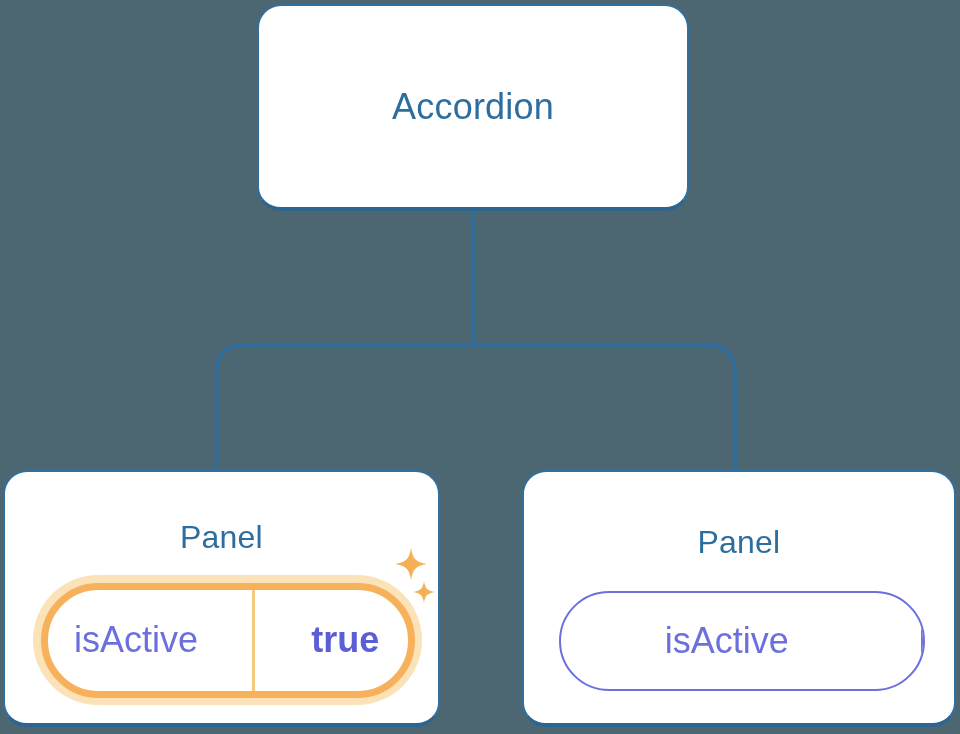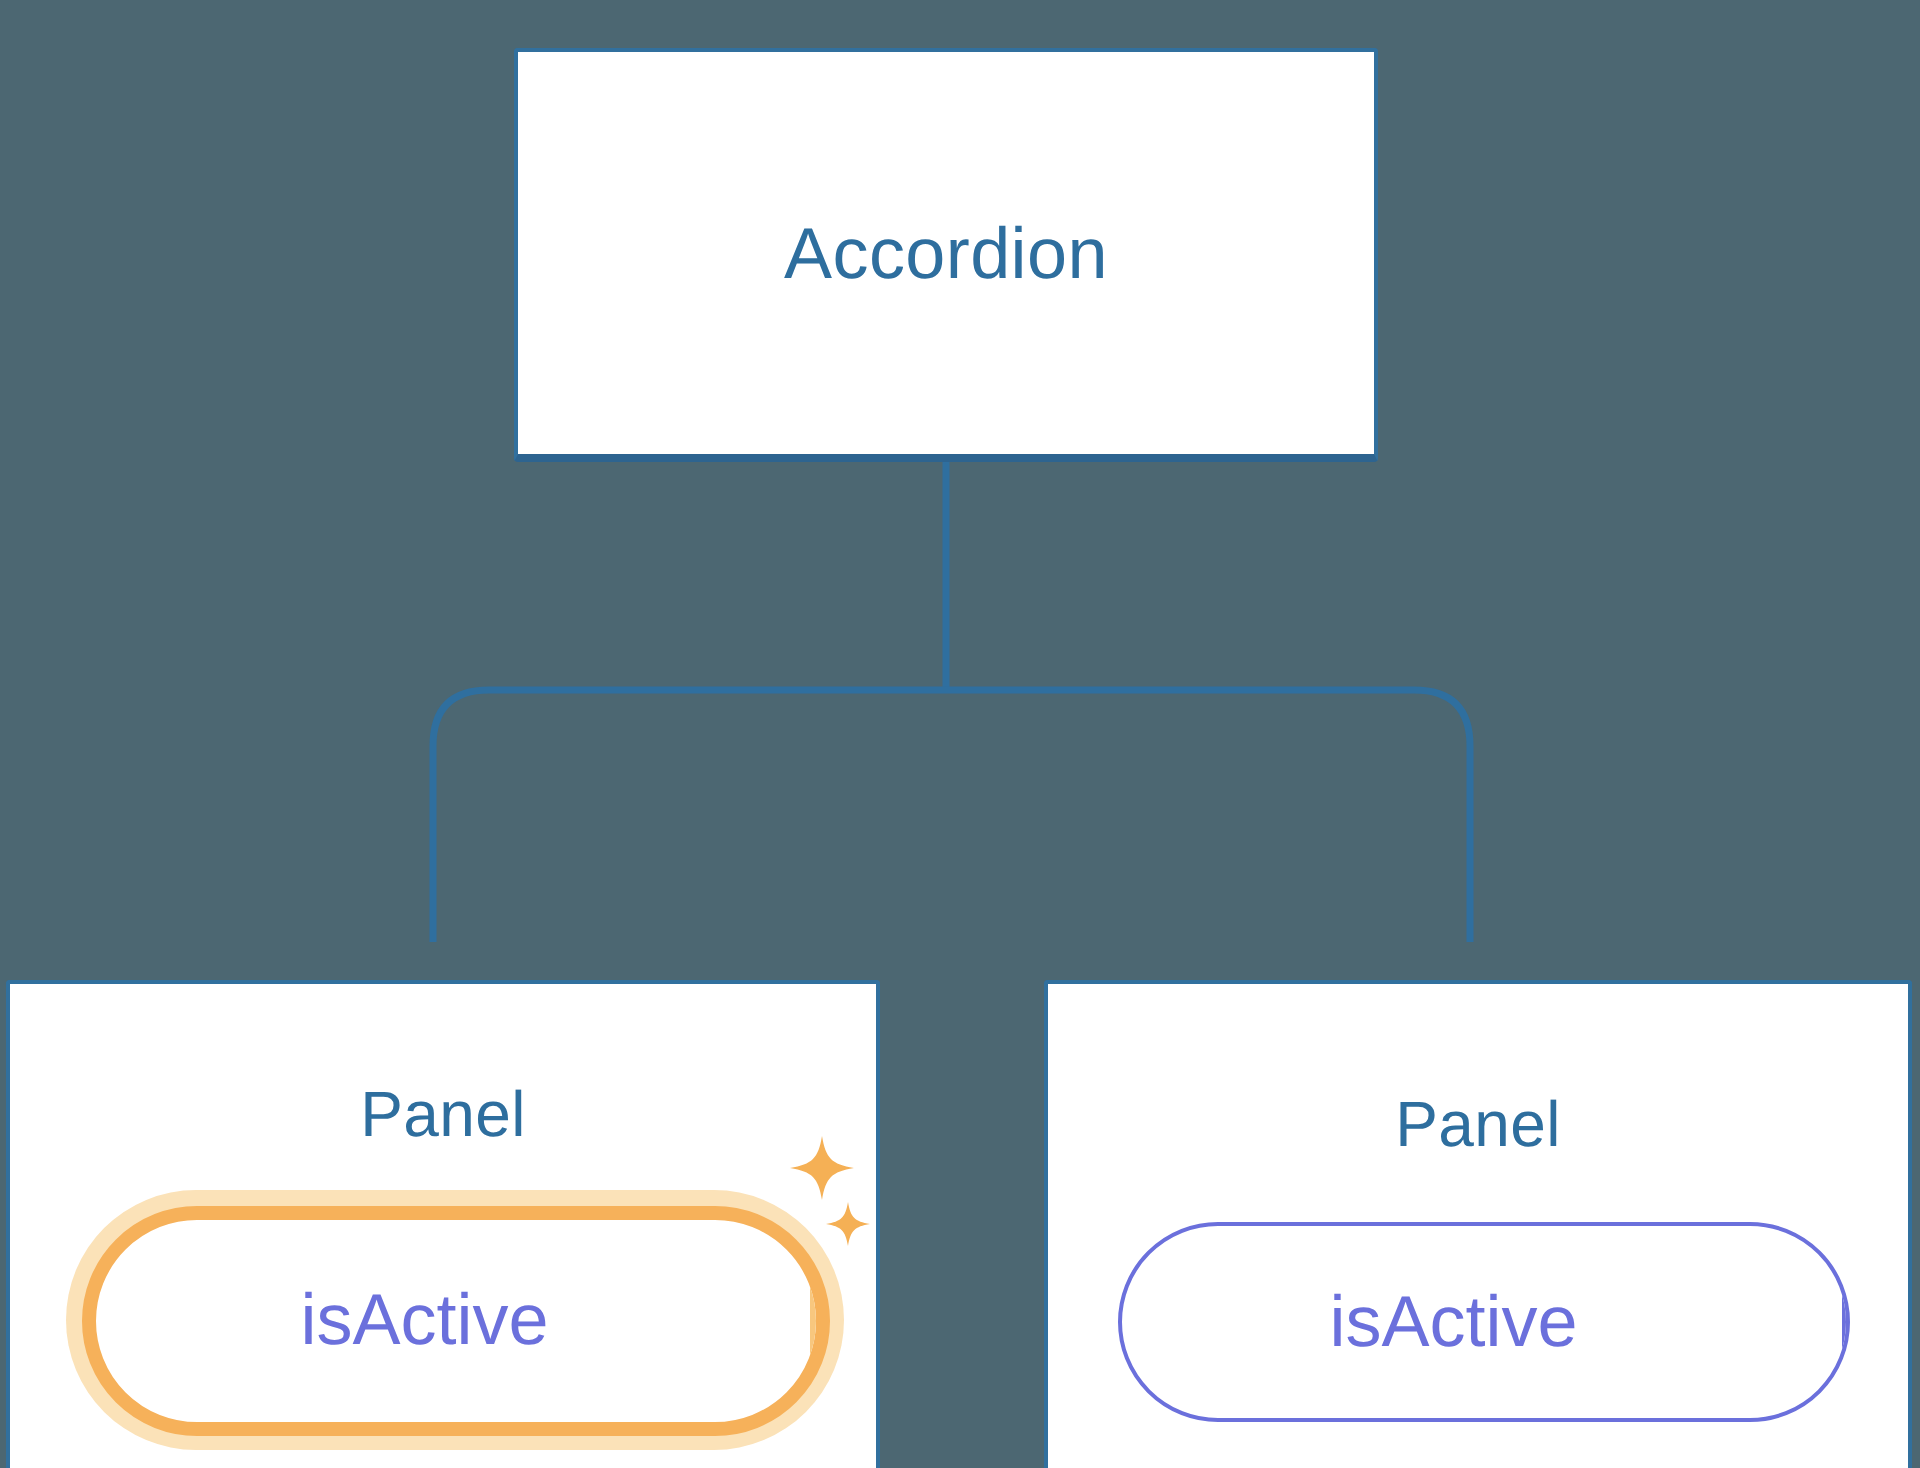--- a/index.html
+++ b/index.html
@@ -40,22 +40,21 @@
     stroke: var(--connector);
     stroke-width: 3.5;
     fill: none;
   }
   .node {
     position: absolute;
     background: var(--node-fill);
     border: 2.5px solid var(--node-border);
     border-bottom-width: 4.5px;
     border-bottom-color: var(--node-border-bottom);
-    border-radius: 2px;
-    margin-top: 20px;
+    border-radius: 24px;
   }
   .node.root {
     left: 257px; top: 4px;
     width: 432px; height: 207px;
     display: flex;
     align-items: center;
     justify-content: center;
   }
   .node-label {
     color: var(--title-text);
@@ -135,20 +134,21 @@
     <span class="node-label">Accordion</span>
   </div>
 
   <div class="node panel-left">
     <div class="panel-title">Panel</div>
 
     <div class="pill-glow">
       <div class="pill active">
         <div class="pill-cell key">isActive</div>
         <div class="pill-divider orange"></div>
+        <div class="pill-cell val bold">true</div>
       </div>
     </div>
 
     <svg class="sparkle big" viewBox="-18 -18 36 36" aria-hidden="true">
       <path d="M0,-16 C1.9,-4.8 4.8,-1.9 16,0 C4.8,1.9 1.9,4.8 0,16 C-1.9,4.8 -4.8,1.9 -16,0 C-4.8,-1.9 -1.9,-4.8 0,-16 Z"></path>
     </svg>
     <svg class="sparkle small" viewBox="-12 -12 24 24" aria-hidden="true">
       <path d="M0,-11 C1.3,-3.3 3.3,-1.3 11,0 C3.3,1.3 1.3,3.3 0,11 C-1.3,3.3 -3.3,1.3 -11,0 C-3.3,-1.3 -1.3,-3.3 0,-11 Z"></path>
     </svg>
   </div>

